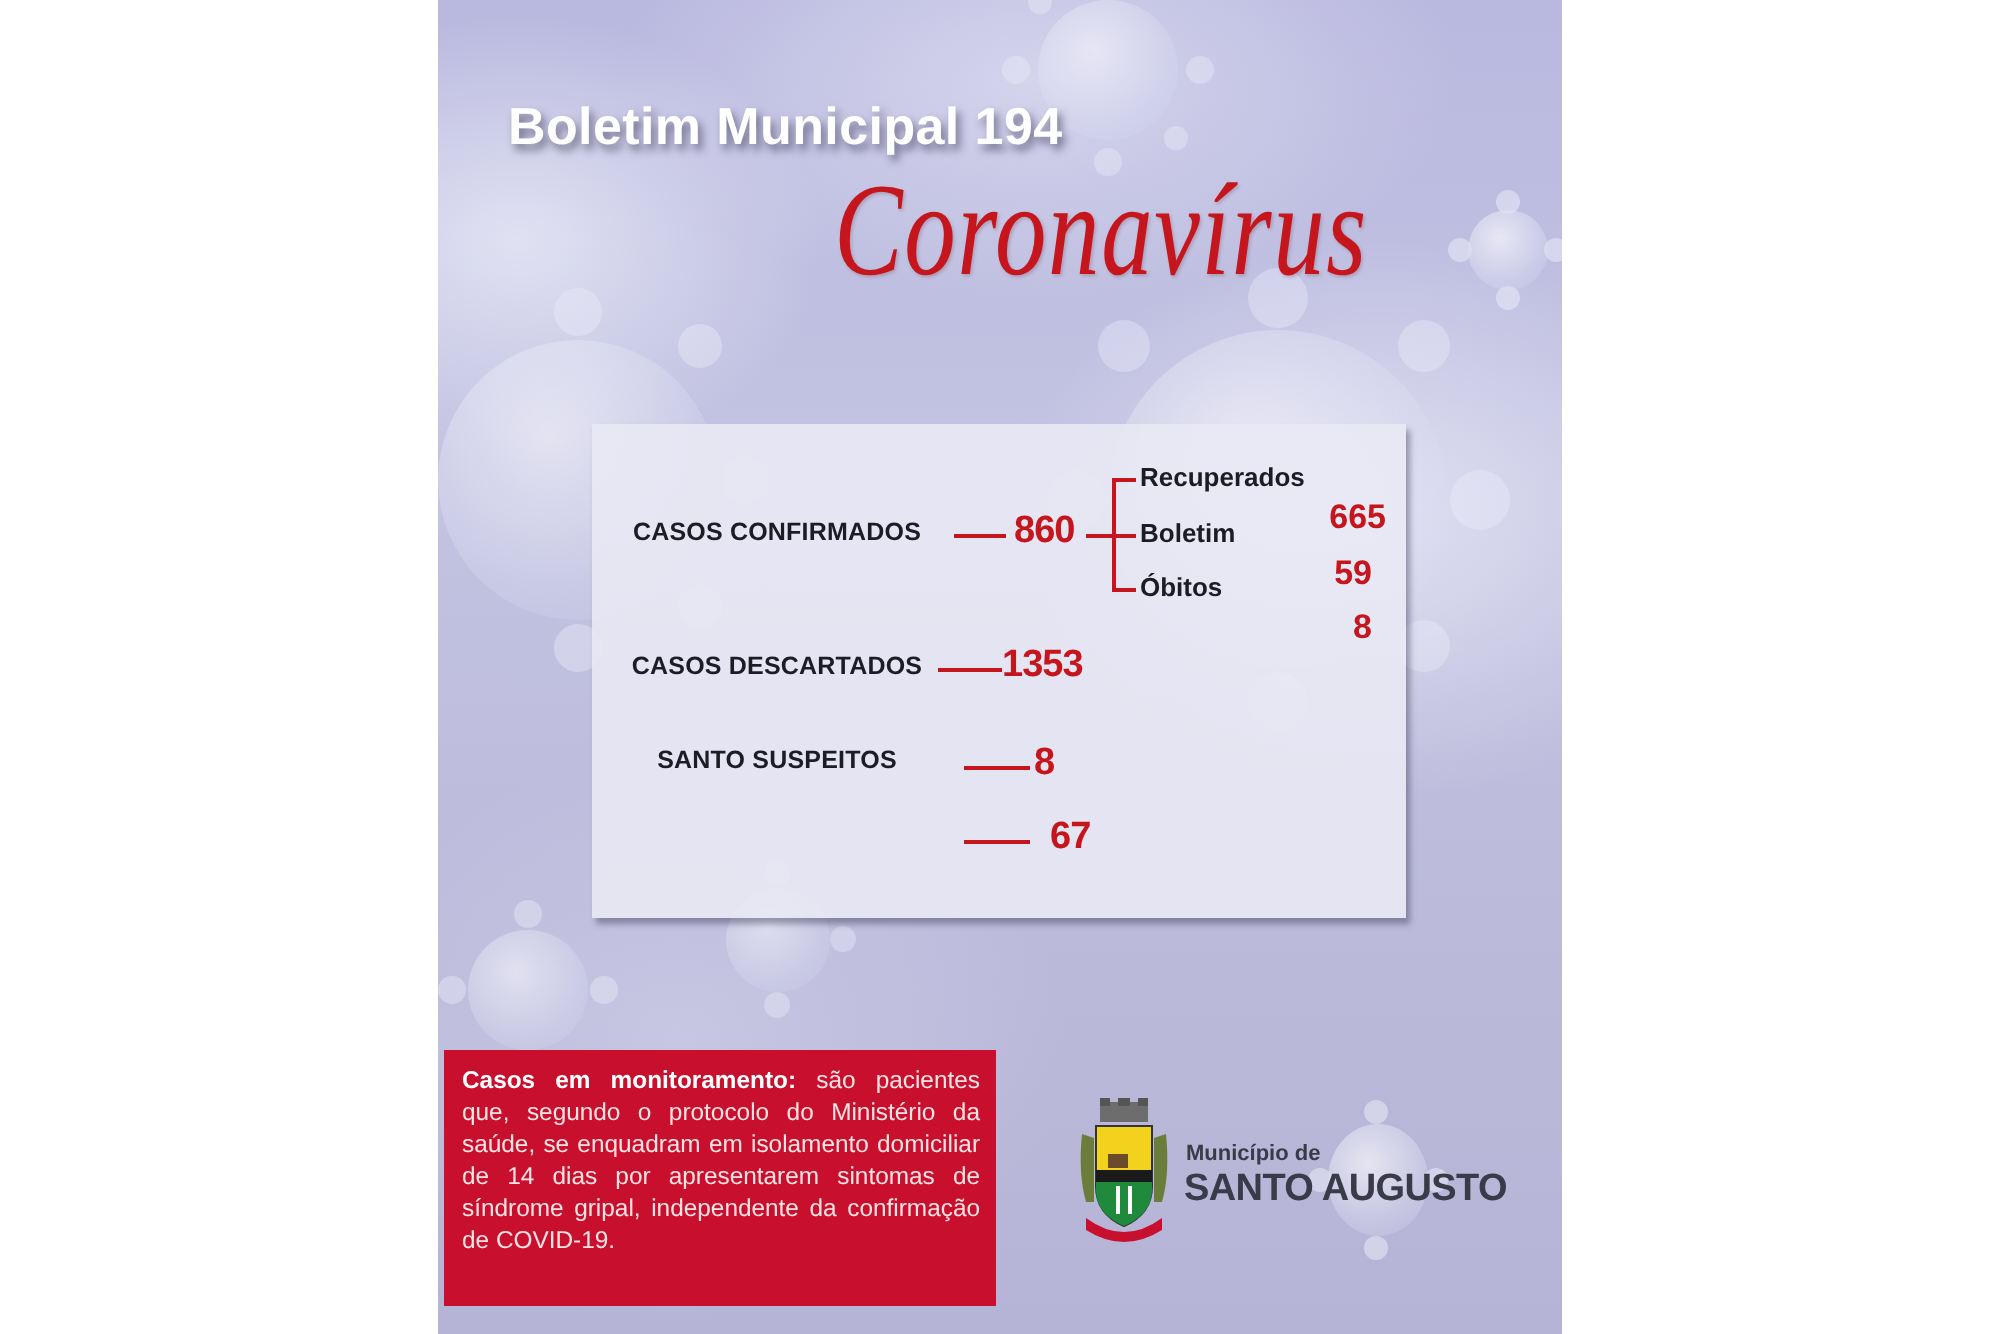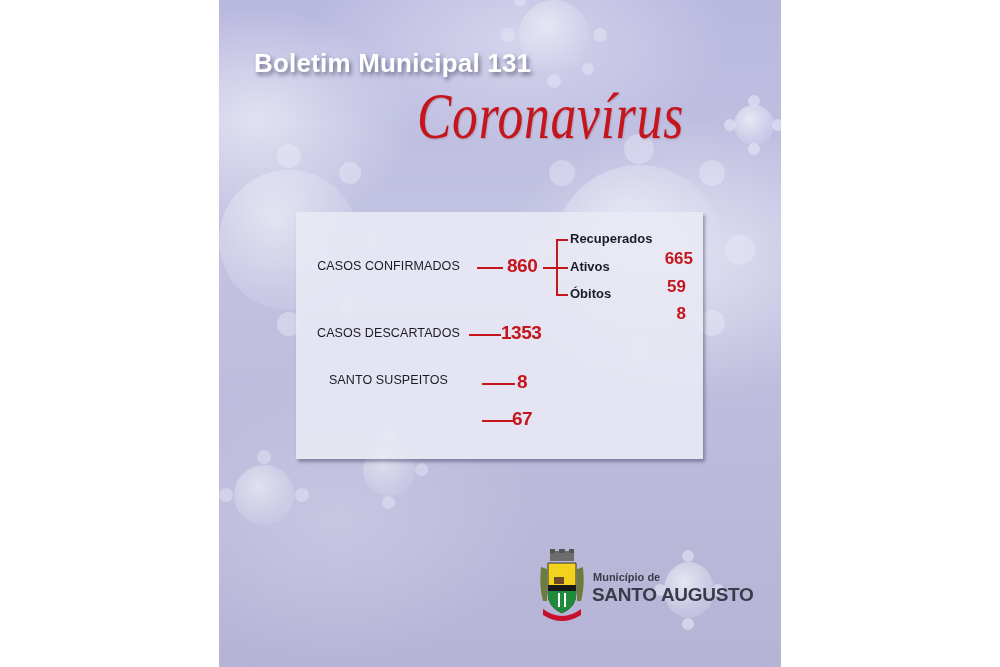--- a/index.html
+++ b/index.html
@@ -46,21 +46,21 @@
       text-shadow: 1px 1px 2px rgba(80,0,0,0.2);
     }
 
     .card {
       position: absolute; left: 77px; top: 212px; width: 407px; height: 247px;
       background: rgba(233,233,245,0.88);
       box-shadow: 2px 3px 3px rgba(60,60,90,0.45);
       font-family: "Liberation Sans", sans-serif;
     }
     .row-label {
-      position: absolute; color: #1c1c24; font-weight: normal; font-size: 12.5px;
+      position: absolute; color: #1c1c24; font-weight: bold; font-size: 12.5px;
       text-align: center; line-height: 17px; letter-spacing: 0.1px;
     }
     .big-num {
       position: absolute; color: #c4161c; font-weight: bold; font-size: 19px;
       letter-spacing: -0.5px;
     }
     .hline { position: absolute; height: 2px; background: #c4161c; }
     .vline { position: absolute; width: 2px; background: #c4161c; }
     .sub-label {
       position: absolute; color: #1c1c24; font-weight: bold; font-size: 13px;
@@ -141,53 +141,56 @@
     <div class="spike" style="left:33px;top:66px;width:13px;height:13px;"></div>
   </div>
   <div class="virus" style="left:435px;top:550px;width:70px;height:80px;opacity:0.75;">
     <div class="core" style="left:10px;top:12px;width:50px;height:56px;"></div>
     <div class="spike" style="left:28px;top:0px;width:12px;height:12px;"></div>
     <div class="spike" style="left:58px;top:34px;width:12px;height:12px;"></div>
     <div class="spike" style="left:28px;top:68px;width:12px;height:12px;"></div>
     <div class="spike" style="left:0px;top:34px;width:12px;height:12px;"></div>
   </div>
 
-  <div class="title">Boletim Municipal 131</div>
+  <div class="title">Boletim Municipal 194</div>
   <div class="subtitle">Coronavírus</div>
 
   <div class="card">
 
     <div class="row-label" style="left:15px;top:46px;width:155px;">CASOS CONFIRMADOS</div>
     <div class="hline" style="left:181px;top:55px;width:26px;"></div>
     <div class="big-num" style="left:211px;top:43px;">860</div>
     <div class="hline" style="left:247px;top:55px;width:14px;"></div>
     <div class="vline" style="left:260px;top:27px;height:56px;"></div>
     <div class="hline" style="left:260px;top:27px;width:12px;"></div>
     <div class="hline" style="left:260px;top:55px;width:12px;"></div>
     <div class="hline" style="left:260px;top:82px;width:12px;"></div>
 
     <div class="sub-label" style="left:274px;top:19px;">Recuperados</div>
     <div class="sub-num" style="left:357px;top:17px;">665</div>
-    <div class="sub-label" style="left:274px;top:47px;">Ativos</div>
+    <div class="sub-label" style="left:274px;top:47px;">Boletim</div>
     <div class="sub-num" style="left:350px;top:45px;">59</div>
     <div class="sub-label" style="left:274px;top:74px;">Óbitos</div>
     <div class="sub-num" style="left:350px;top:72px;">8</div>
 
     <div class="row-label" style="left:15px;top:113px;width:155px;">CASOS DESCARTADOS</div>
     <div class="hline" style="left:173px;top:122px;width:32px;"></div>
     <div class="big-num" style="left:205px;top:110px;">1353</div>
 
     <div class="row-label" style="left:15px;top:160px;width:155px;">SANTO SUSPEITOS</div>
     <div class="hline" style="left:186px;top:171px;width:33px;"></div>
     <div class="big-num" style="left:221px;top:159px;">8</div>
 
     <div class="hline" style="left:186px;top:208px;width:33px;"></div>
-    <div class="big-num" style="left:216px;top:196px;">67</div>
-  </div>
-
+    <div class="big-num" style="left:229px;top:196px;">67</div>
+  </div>
+
+  <div class="info-box">
+    <b>Casos em monitoramento:</b><span> são pacientes que, segundo o protocolo do Ministério da saúde, se enquadram em isolamento domiciliar de 14 dias por apresentarem sintomas de síndrome gripal, independente da confirmação de COVID-19.</span>
+  </div>
 
   <div class="logo">
     <svg class="crest" viewBox="0 0 50 78">
       <rect x="13" y="2" width="24" height="10" fill="#6d6d6d"></rect>
       <rect x="13" y="0" width="5" height="4" fill="#555"></rect>
       <rect x="22" y="0" width="6" height="4" fill="#555"></rect>
       <rect x="32" y="0" width="5" height="4" fill="#555"></rect>
       <path d="M4 18 Q2 38 6 52 L10 52 L10 20 Z" fill="#6b7d3a"></path>
       <path d="M46 18 Q48 38 44 52 L40 52 L40 20 Z" fill="#6b7d3a"></path>
       <path d="M11 14 H39 V44 Q39 58 25 64 Q11 58 11 44 Z" fill="#f2d21c" stroke="#333" stroke-width="1"></path>

